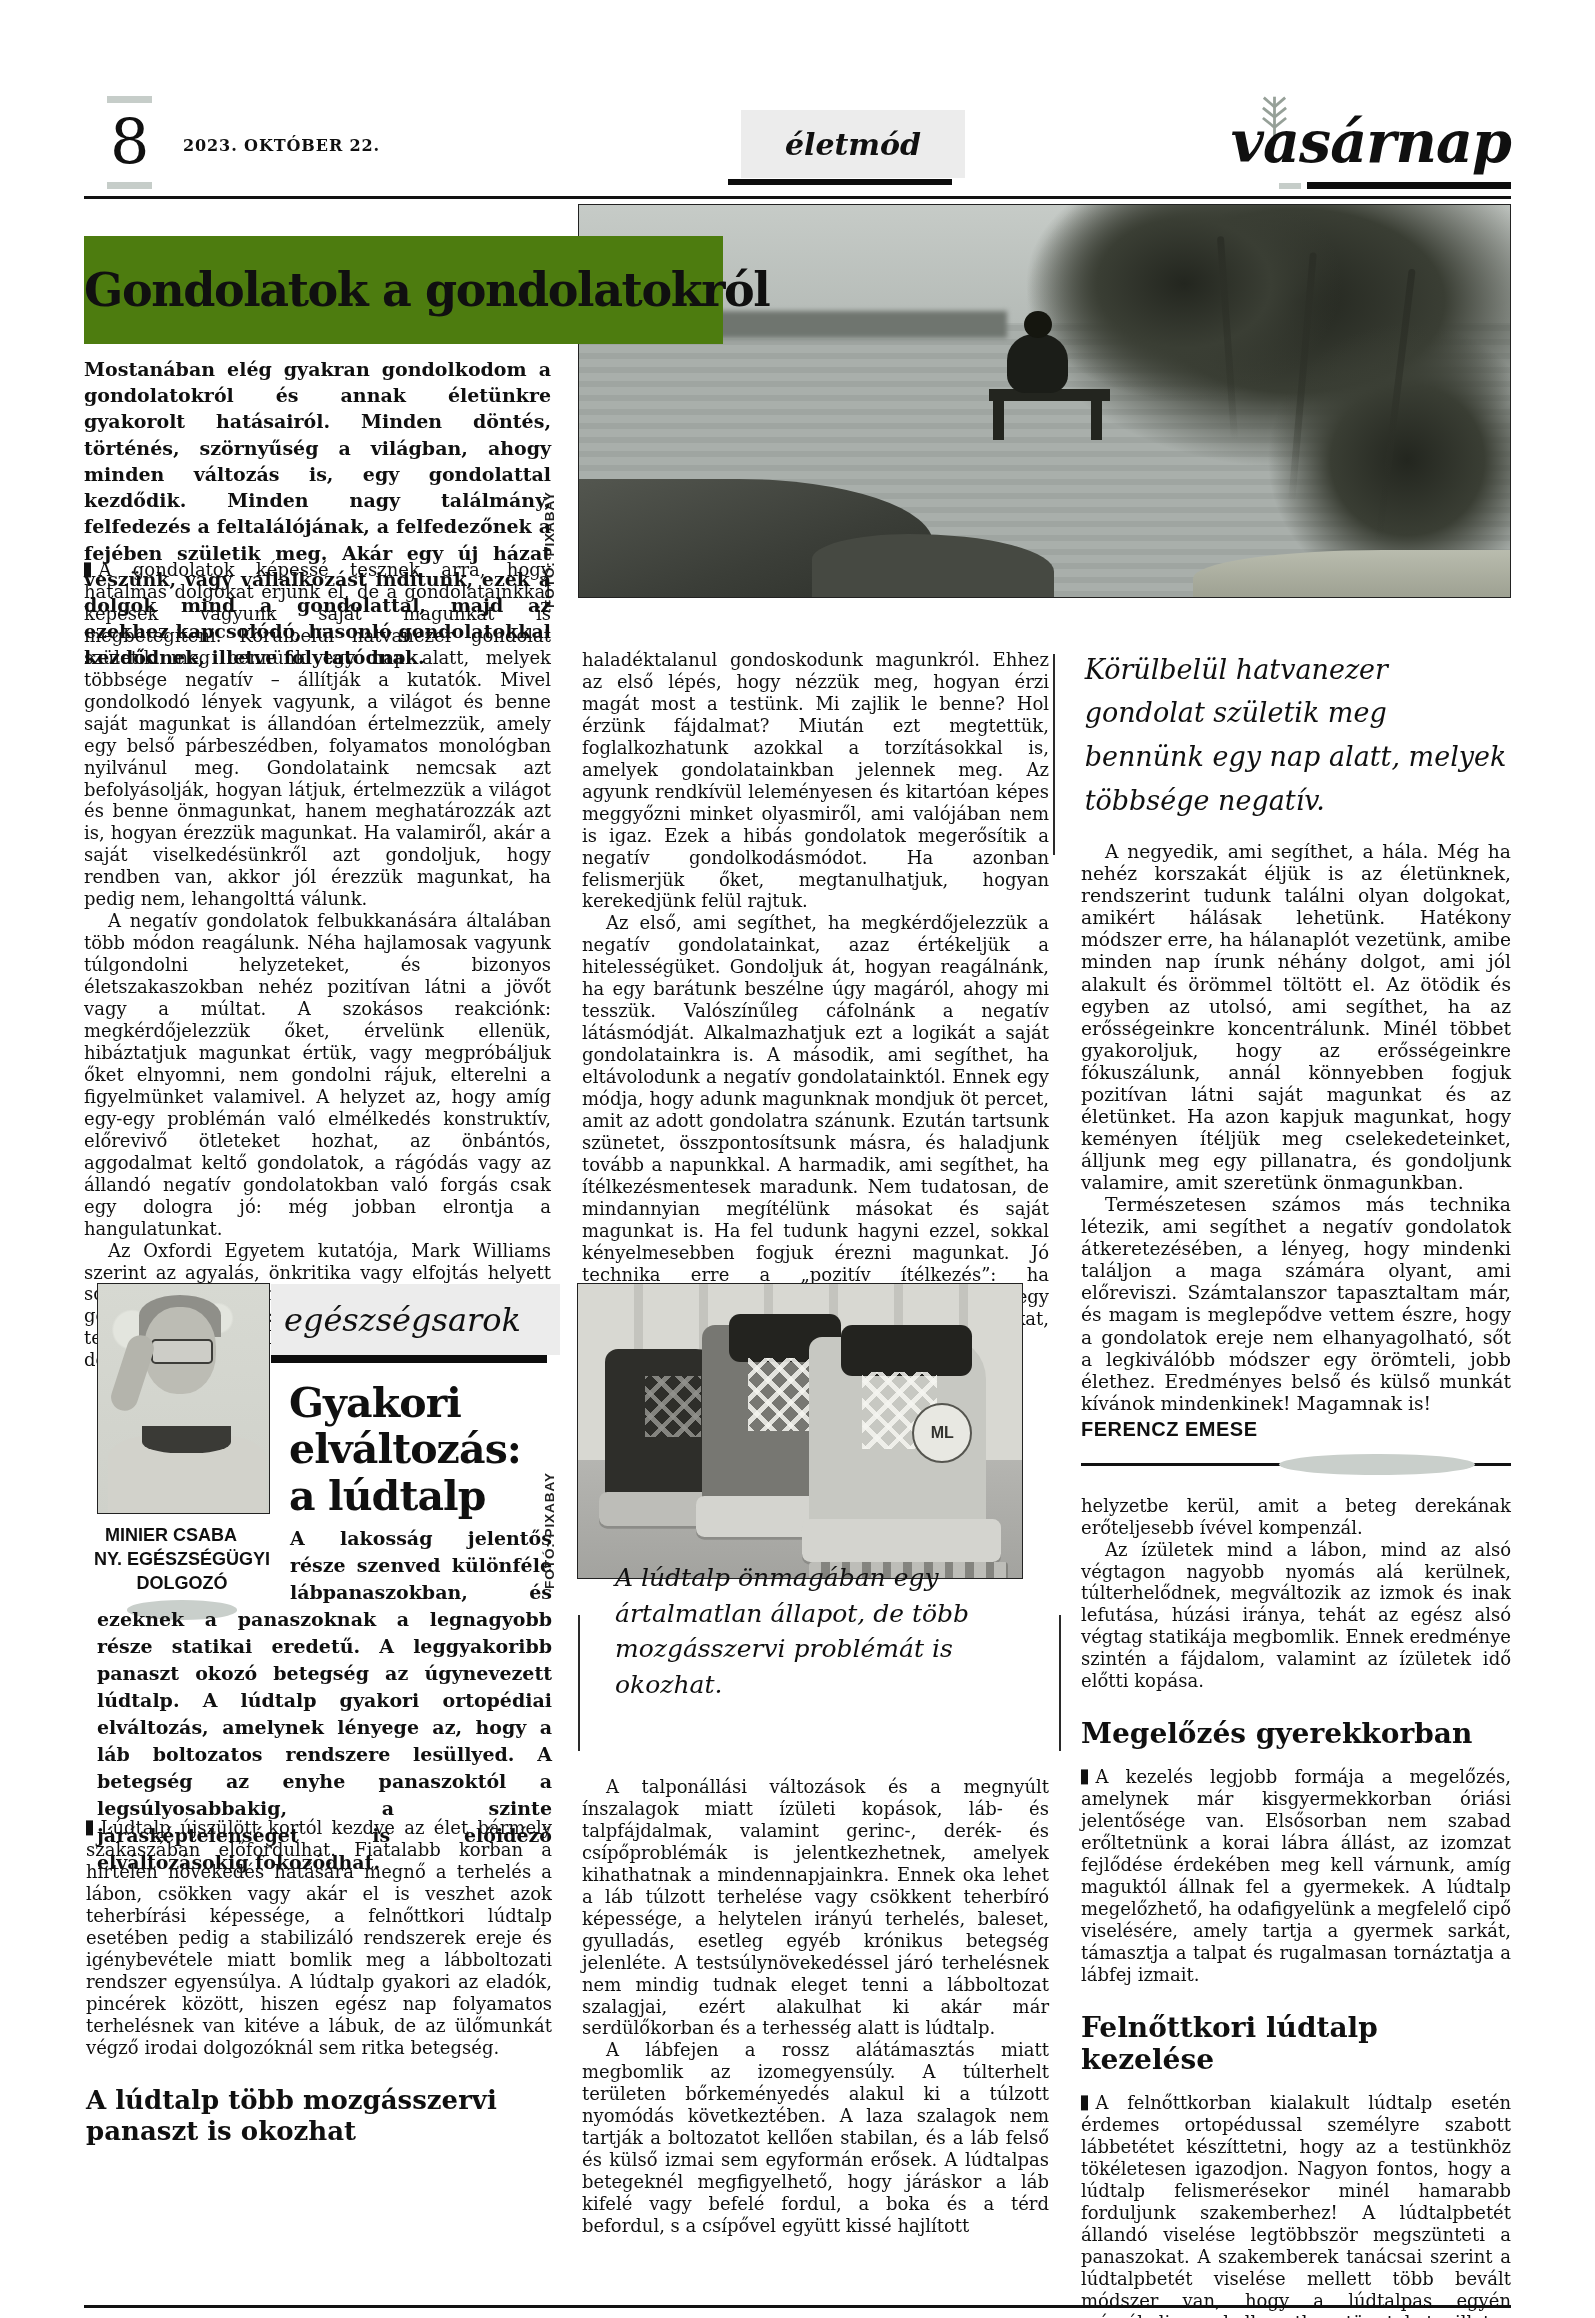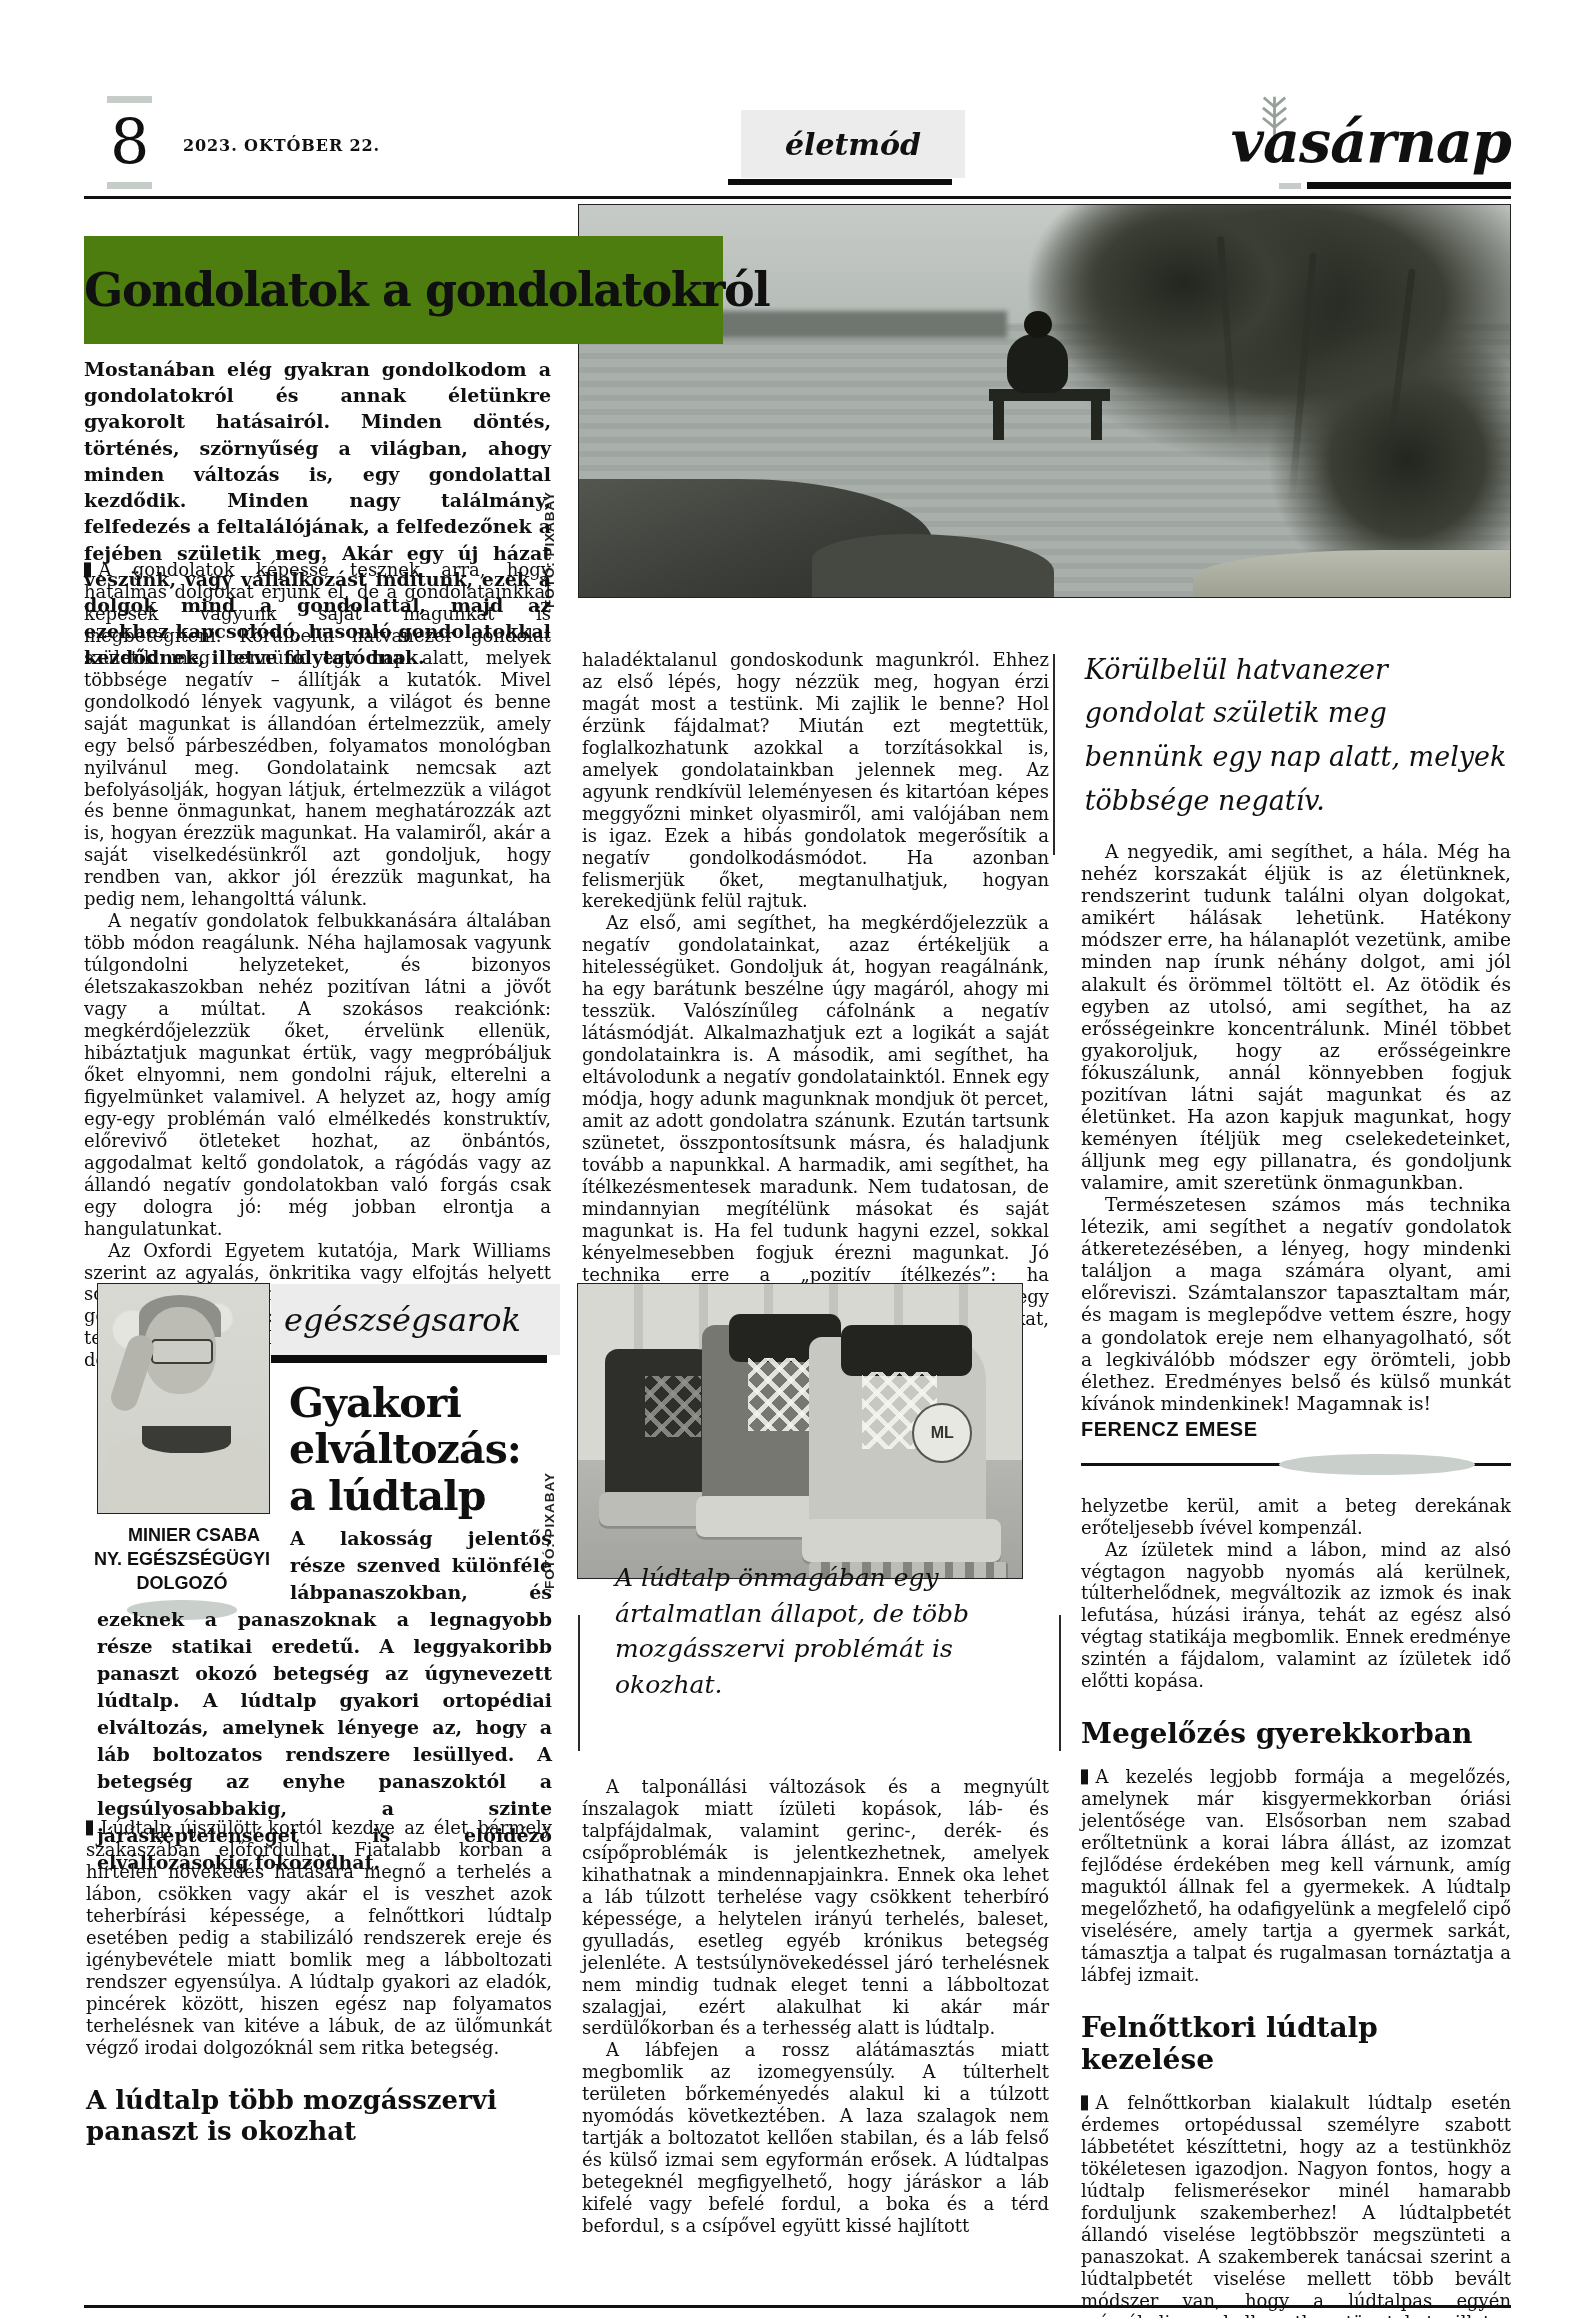--- a/index.html
+++ b/index.html
@@ -190,21 +190,21 @@
   </div>
 
   <div class="portrait" style="left:97px;top:1283px;width:171px;height:229px;">
     <div class="p-hair"></div>
     <div class="p-face"></div>
     <div class="p-glasses"></div>
     <div class="p-hand"></div>
     <div class="p-shirt"></div>
     <div class="p-collar"></div>
   </div>
-  <div class="abs caption" style="left:96px;top:1523px;width:196px;">MINIER CSABA</div>
+  <div class="abs caption" style="left:73px;top:1523px;width:196px;">MINIER CSABA</div>
   <div class="abs caption" style="left:84px;top:1547px;width:196px;">NY. EGÉSZSÉGÜGYI DOLGOZÓ</div>
   <div class="abs cap-ellipse" style="left:127px;top:1600px;width:110px;height:19.6px;"></div>
 
   <div class="abs kickerbox" style="left:271px;top:1284px;width:276px;height:71px;">
     <span class="kicker">egészségsarok</span>
   </div>
   <div class="abs kickerbar" style="left:271px;top:1355px;width:276px;"></div>
 
   <div class="abs headline2" style="left:289px;top:1380px;width:265px;">Gyakori elváltozás: a lúdtalp</div>
 

